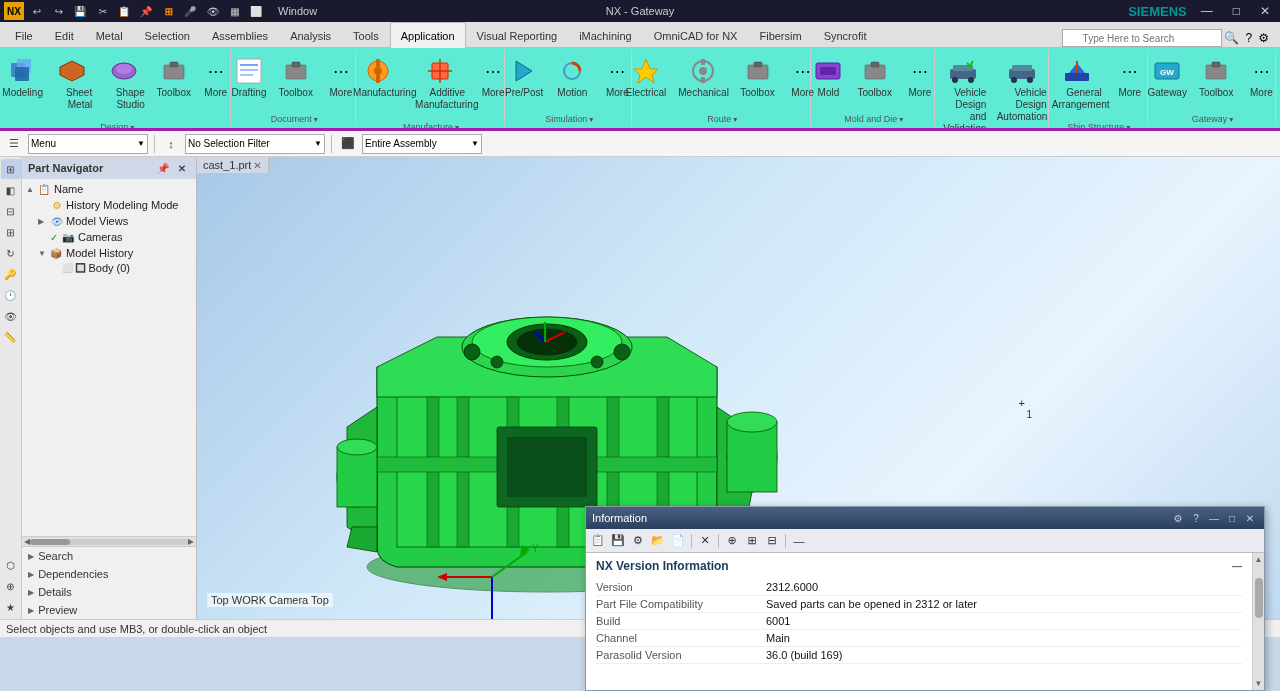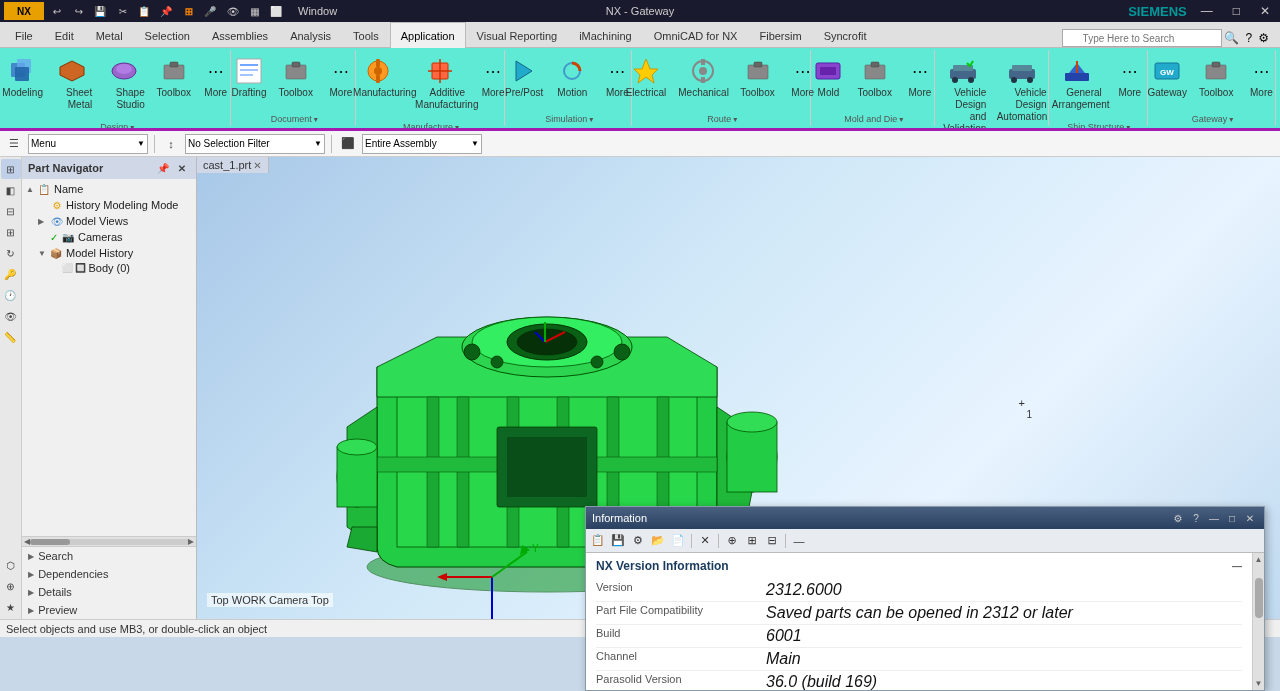--- a/index.html
+++ b/index.html
@@ -3,21 +3,21 @@
   <meta charset="utf-8">
   <style>
     * { margin: 0; padding: 0; box-sizing: border-box; }
     body { width: 1280px; height: 691px; overflow: hidden; font-family: 'Segoe UI', Arial, sans-serif; font-size: 11px; background: #c8d8e8; user-select: none; }
 
     
     #titlebar { width: 100%; height: 22px; background: #1a1a2e; display: flex; align-items: center; justify-content: space-between; padding: 0 4px; }
     #titlebar-left { display: flex; align-items: center; gap: 4px; }
     #titlebar-title { color: #ccc; font-size: 11px; flex: 1; text-align: center; position: absolute; left: 0; right: 0; pointer-events: none; }
     .titlebar-btn { color: #ccc; font-size: 12px; cursor: pointer; padding: 0 6px; height: 22px; display: flex; align-items: center; }
-    .nx-logo { width: 40px; height: 18px; background: #e8a000; display: flex; align-items: center; justify-content: center; font-weight: bold; font-size: 10px; color: #000; }
+    .nx-logo { width: 20px; height: 18px; background: #e8a000; display: flex; align-items: center; justify-content: center; font-weight: bold; font-size: 10px; color: #000; }
     .siemens-logo { color: #009999; font-weight: bold; font-size: 13px; }
     .tb-icon { width: 18px; height: 18px; display: flex; align-items: center; justify-content: center; color: #ccc; font-size: 10px; cursor: pointer; }
     .window-menu { color: #ccc; font-size: 11px; padding: 2px 8px; cursor: pointer; display: flex; align-items: center; gap: 2px; }
 
     
     #ribbon { width: 100%; background: #5eead4; border-bottom: 3px solid #a21caf; }
     #ribbon-tabs { display: flex; align-items: flex-end; background: #e0e0e0; height: 26px; border-bottom: 1px solid #bbb; padding-left: 4px; }
     .ribbon-tab { font-size: 11px; padding: 4px 10px; cursor: pointer; color: #333; height: 26px; display: flex; align-items: center; border: 1px solid transparent; border-bottom: none; margin-bottom: -1px; }
     .ribbon-tab.active { background: #f0f0f0; border-color: #bbb; color: #000; font-weight: 500; }
     .search-box { margin-left: auto; margin-right: 8px; display: flex; align-items: center; }
@@ -81,21 +81,21 @@
     #info-titlebar-icons { display: flex; gap: 2px; }
     .info-tb-icon { width: 16px; height: 16px; display: flex; align-items: center; justify-content: center; cursor: pointer; color: #ccc; font-size: 10px; border: 1px solid transparent; border-radius: 2px; }
     #info-toolbar { background: #e8ecf0; border-bottom: 1px solid #bbb; display: flex; align-items: center; padding: 2px 3px; gap: 2px; height: 24px; }
     .info-tool-icon { width: 18px; height: 18px; display: flex; align-items: center; justify-content: center; cursor: pointer; border: 1px solid transparent; border-radius: 2px; font-size: 11px; color: #333; }
     .info-tool-sep { width: 1px; height: 14px; background: #bbb; margin: 0 2px; }
     #info-content { flex: 1; padding: 6px 10px; overflow: auto; background: #fff; font-size: 11px; }
     #info-content-title { font-weight: bold; font-size: 12px; color: #1a3a5c; margin-bottom: 6px; display: flex; align-items: center; justify-content: space-between; }
     .info-minimize { font-size: 10px; color: #666; cursor: pointer; }
     .info-row { display: flex; padding: 2px 0; border-bottom: 1px solid #eee; }
     .info-label { width: 170px; color: #555; font-size: 11px; }
-    .info-value { color: #111; font-size: 16px; flex: 1; font-style: italic; }
+    .info-value { color: #111; font-size: 11px; flex: 1; }
     #info-scrollbar { width: 12px; background: #e0e0e0; border-left: 1px solid #ccc; display: flex; flex-direction: column; align-items: center; }
     .info-scroll-track { flex: 1; width: 8px; background: #e0e0e0; margin: 2px 0; position: relative; }
     .info-scroll-thumb { width: 8px; height: 40px; background: #aaa; border-radius: 4px; position: absolute; top: 10px; }
     .info-scroll-arrow { font-size: 8px; cursor: pointer; color: #666; padding: 2px 0; }
 
     
     #statusbar { height: 18px; background: #f0f0f0; border-top: 1px solid #ccc; display: flex; align-items: center; padding: 0 6px; font-size: 11px; color: #333; }
 
     
     ::-webkit-scrollbar { width: 8px; height: 8px; }

